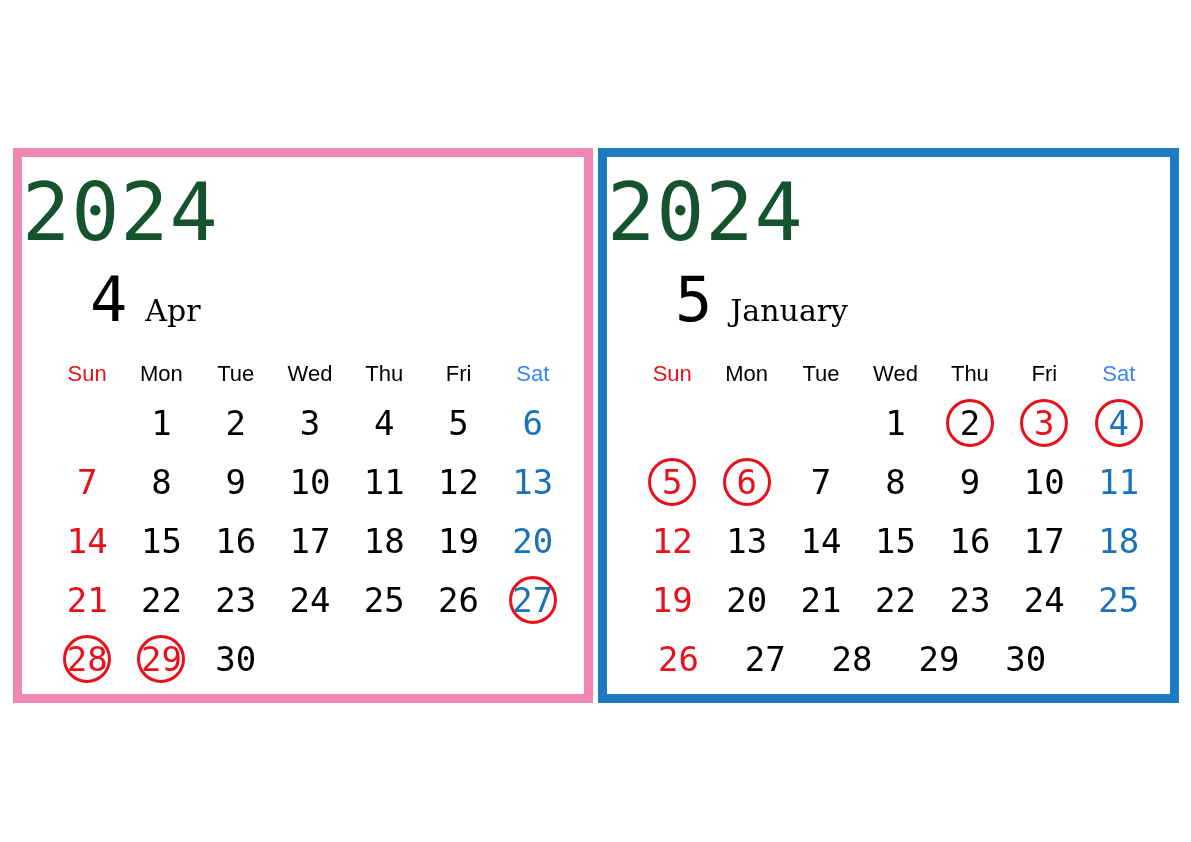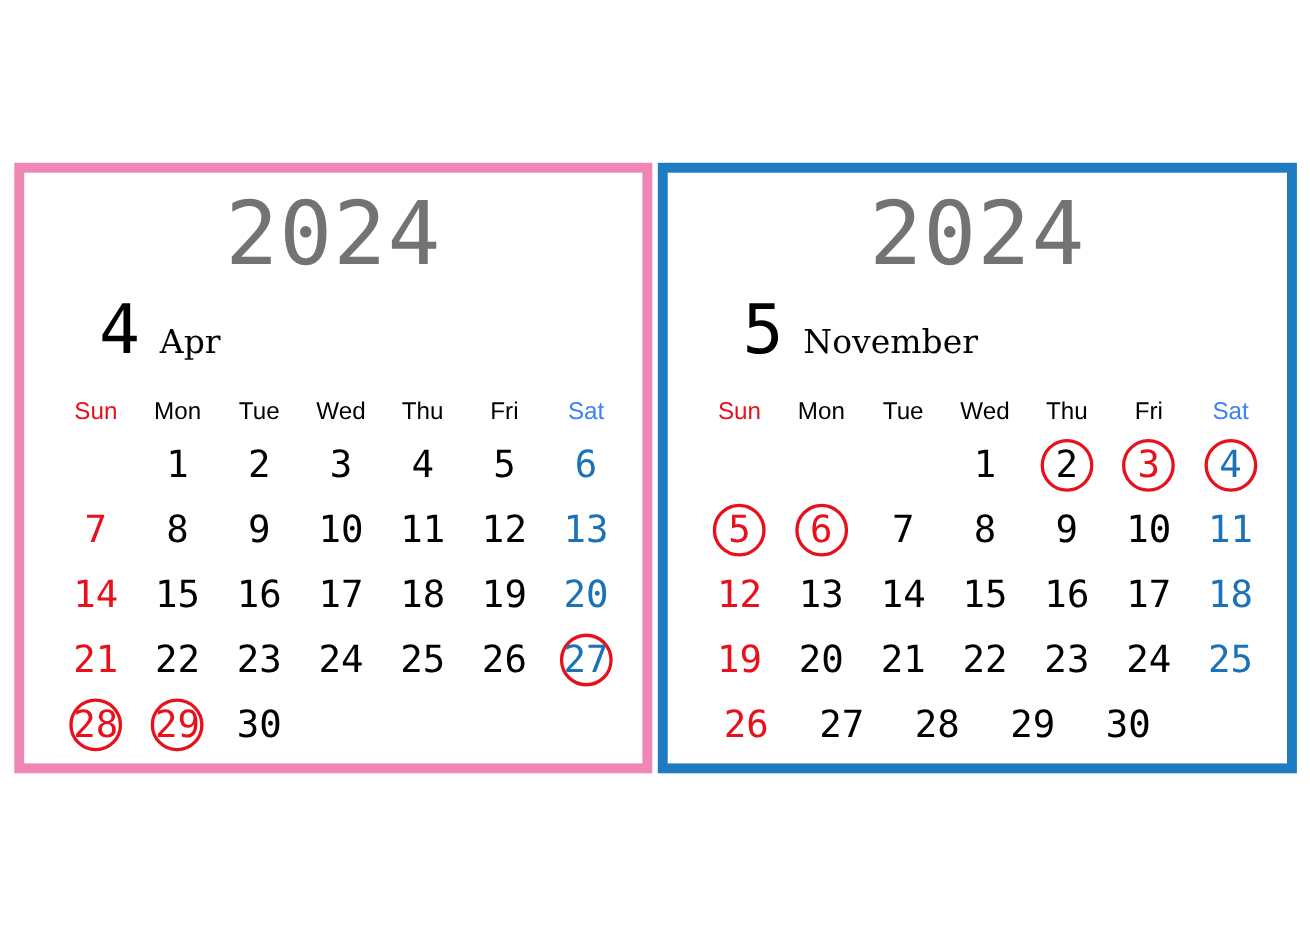--- a/index.html
+++ b/index.html
@@ -48,24 +48,24 @@
     width: 100%;
     height: 100%;
   }
 
   
   .year {
     position: absolute;
     left: 0;
     right: 0;
     top: 12px;
-    text-align: center;
+    text-align: left;
     font-size: 80px;
     line-height: 88px;
-    color: #737373;
+    color: #14532d;
     font-weight: 400;
     letter-spacing: 1px;
     font-family: "DejaVu Sans Mono", "Liberation Mono", monospace;
   }
 
   
   .month-line {
     position: absolute;
     left: 68px;
     top: 112px;
@@ -305,21 +305,21 @@
           </div>
         </div>
     </div>
   </div>
 
   <div class="cal-panel" id="panel-may">
     <div class="panel-inner">
       <div class="year">2024</div>
       <div class="month-line">
         <span class="month-num">5</span>
-        <span class="month-name">November</span>
+        <span class="month-name">January</span>
       </div>
       <div class="grid">
           <div class="row row-head">
             <div class="cell">
               <span class="dow c-sun">Sun</span>
             </div>
             <div class="cell">
               <span class="dow c-black">Mon</span>
             </div>
             <div class="cell">

